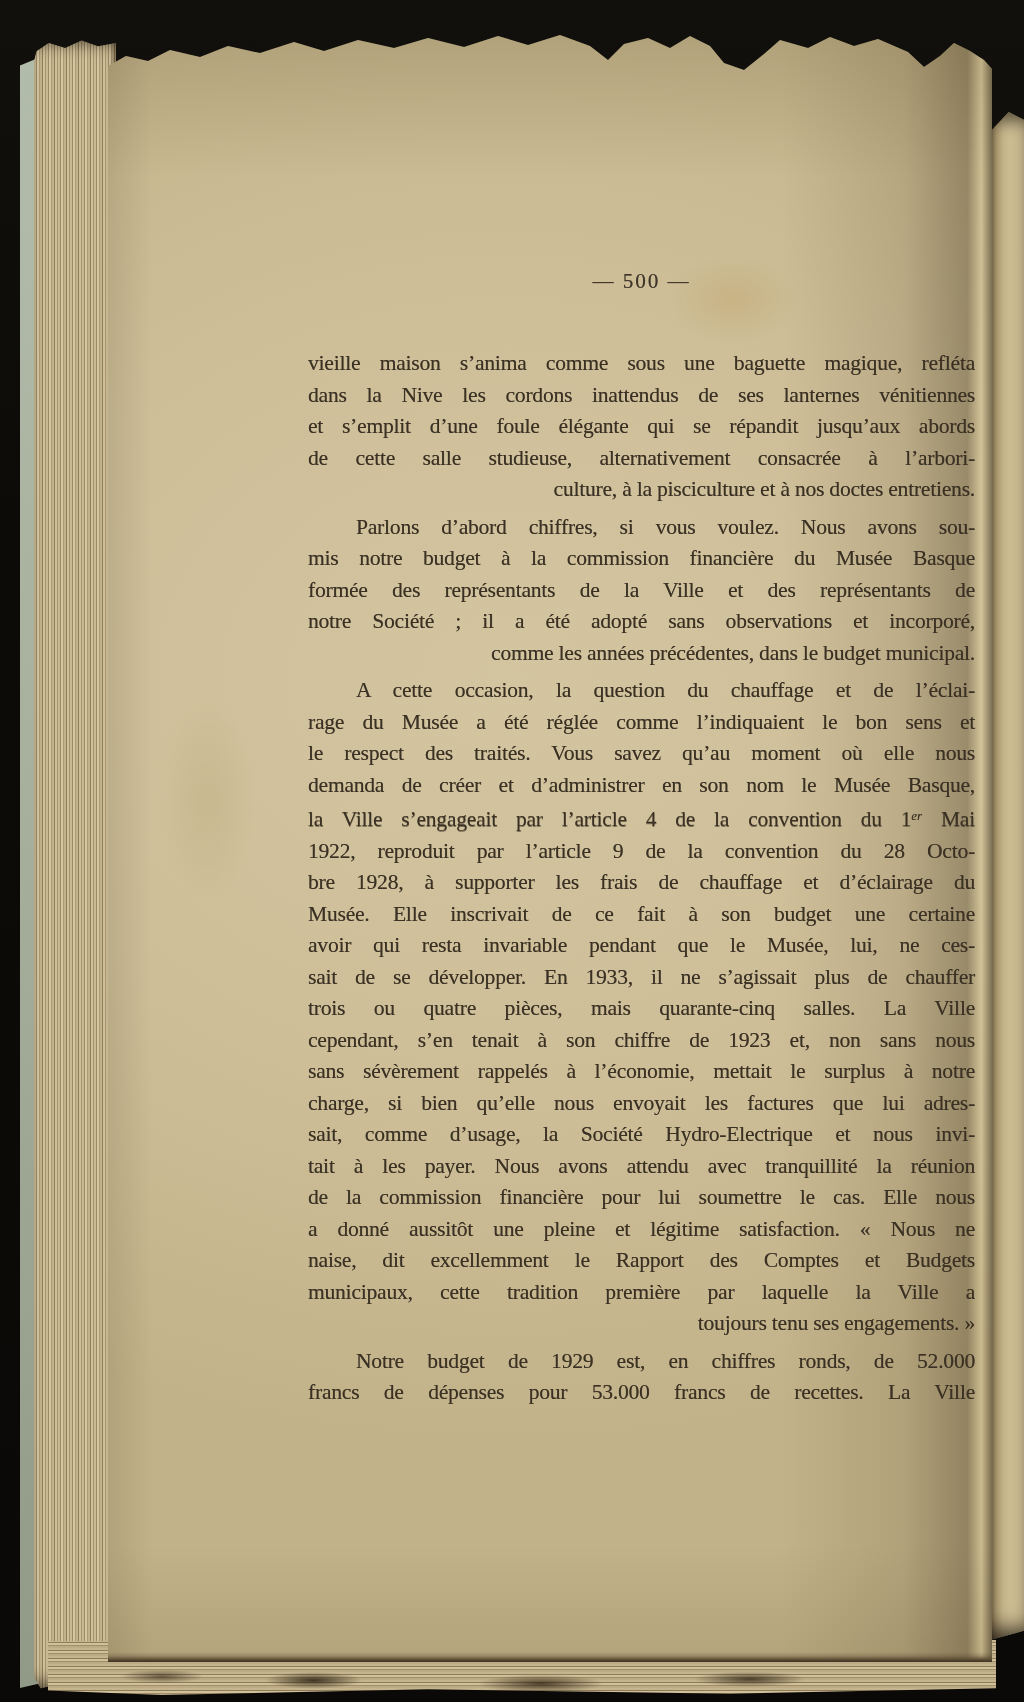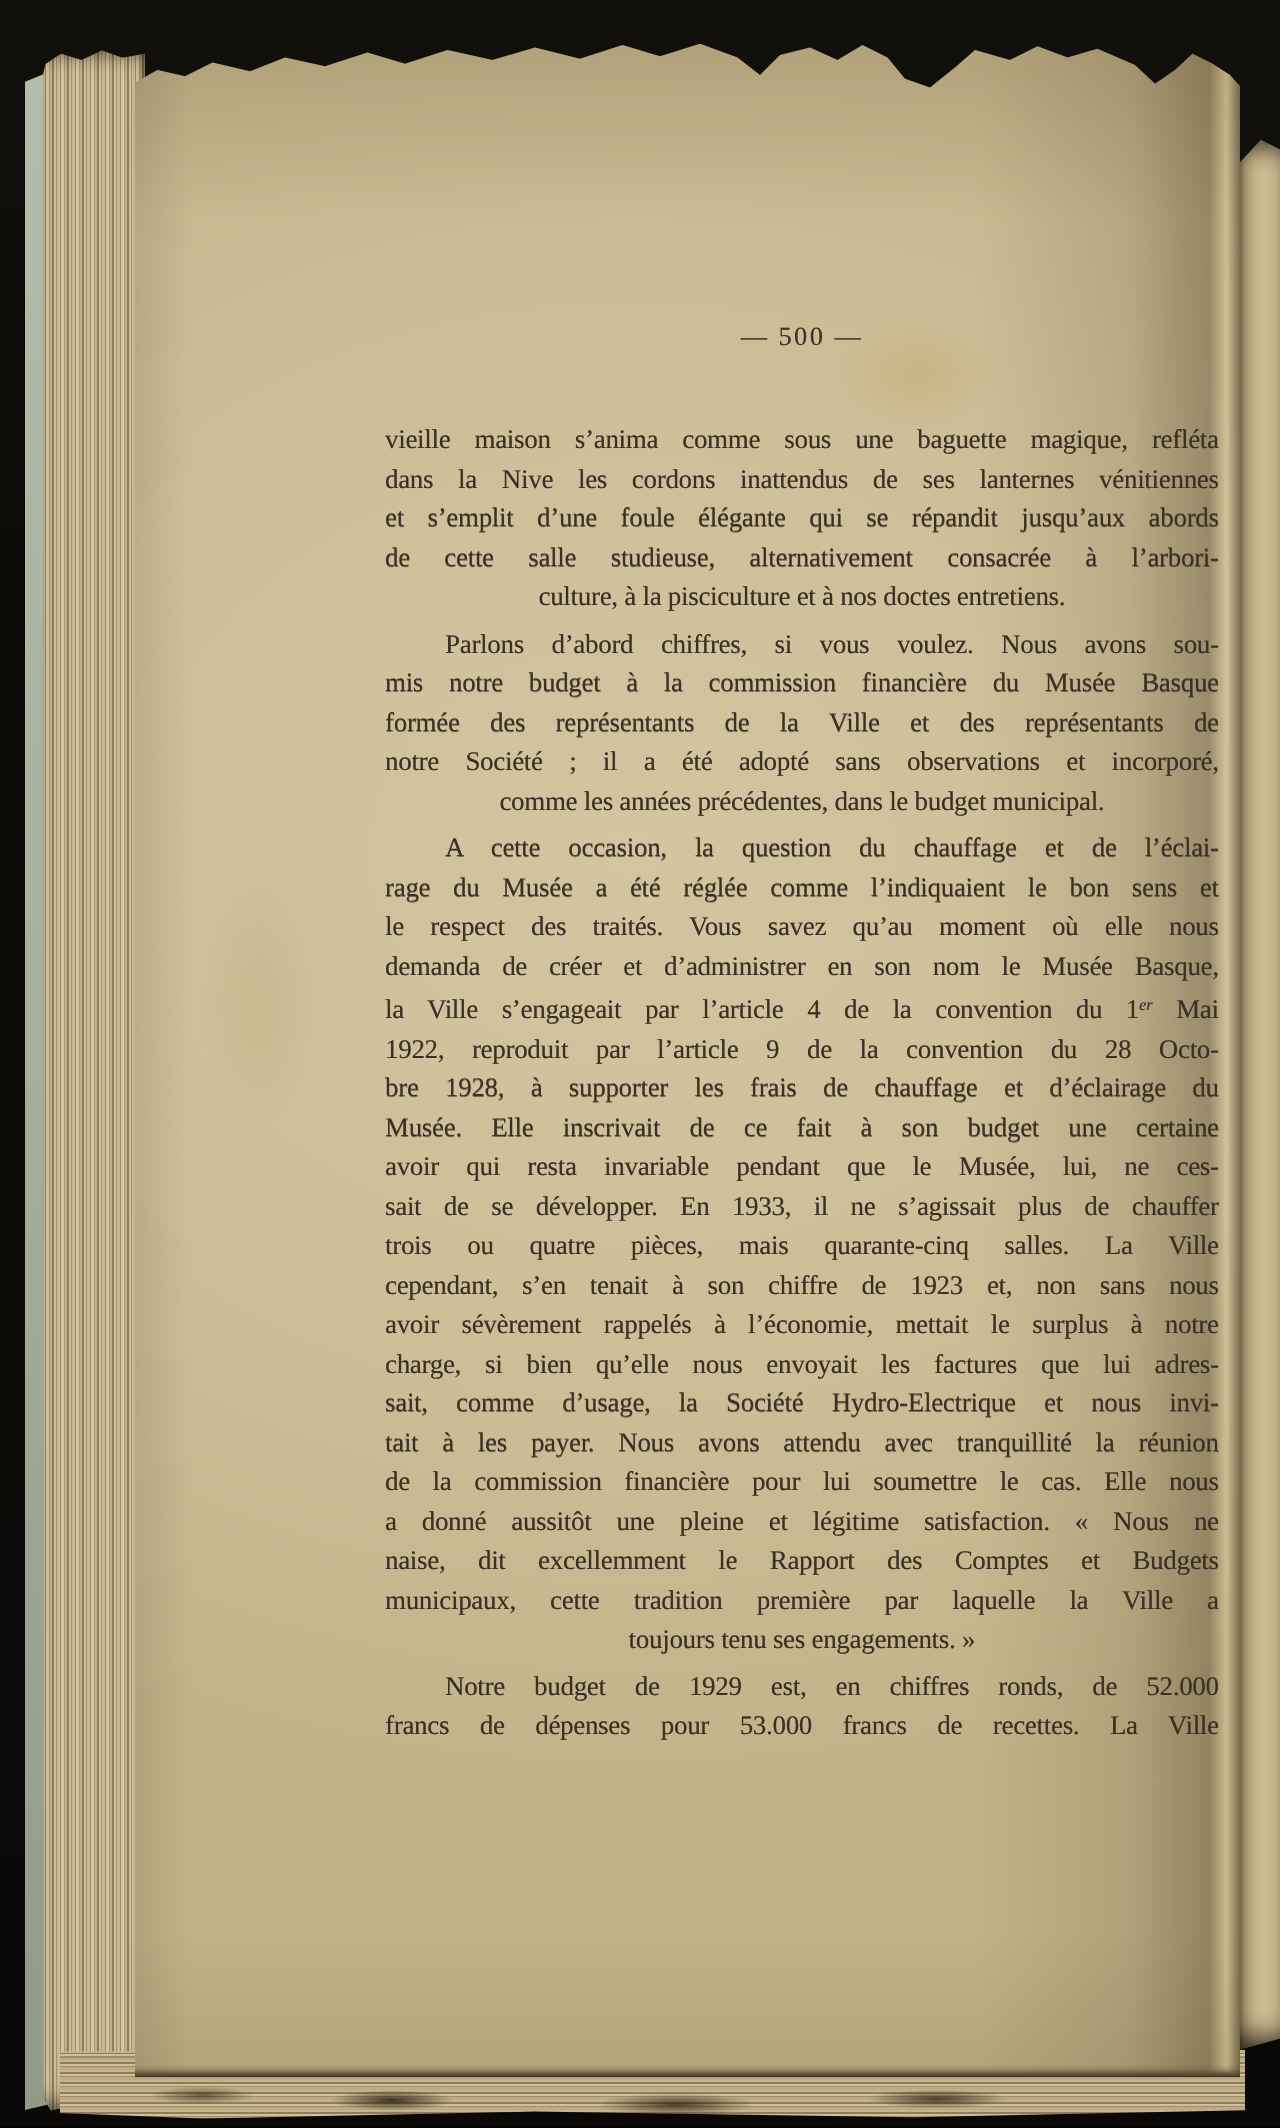--- a/index.html
+++ b/index.html
@@ -72,29 +72,29 @@
     background:linear-gradient(180deg,rgba(70,56,34,0) 0,rgba(70,56,34,.25) 40%,#5a4a33 78%,#3c3121 100%);}
   .stain-a{position:absolute;left:540px;top:212px;width:170px;height:115px;
     background:radial-gradient(closest-side,rgba(186,140,60,.22),rgba(186,140,60,0) 75%);
     filter:blur(2px);}
   .stain-b{position:absolute;left:40px;top:640px;width:120px;height:260px;
     background:radial-gradient(closest-side,rgba(150,118,62,.12),rgba(150,118,62,0) 75%);
     filter:blur(3px);}
 
   
   .text-block{
-    position:absolute;left:200px;top:228px;width:667px;
+    position:absolute;left:200px;top:240px;width:667px;
     color:#3a3124;font-size:21.5px;line-height:31.5px;letter-spacing:-0.2px;
     text-shadow:0.2px 0.2px 0.4px rgba(52,42,28,.55);
   }
   .folio{text-align:center;font-size:21px;line-height:22px;letter-spacing:2px;
     margin:0 0 56px 0;color:#3e352a;}
   .para{margin:0;}
   .para + .para{margin-top:6px;}
-  .line{text-align:center;}
+  .line{text-align:right;}
   .line.j{text-align:justify;text-align-last:justify;}
   .para.indent .line:first-child{text-indent:48px;}
   .it{}
   .sup{font-size:.6em;vertical-align:.5em;letter-spacing:0;font-style:italic;}
 </style>
 </head>
 <body>
 
 <div class="scene">
   <div class="endpaper"></div>
@@ -133,21 +133,21 @@
             <div class="line j">le respect des traités. Vous savez qu’au moment où elle nous</div>
             <div class="line j">demanda de créer et d’administrer en son nom le Musée Basque,</div>
             <div class="line j">la Ville s’engageait par l’article 4 de la convention du 1<span class=" sup">er</span> Mai</div>
             <div class="line j">1922, reproduit par l’article 9 de la convention du 28 Octo-</div>
             <div class="line j">bre 1928, à supporter les frais de chauffage et d’éclairage du</div>
             <div class="line j">Musée. Elle inscrivait de ce fait à son budget une certaine</div>
             <div class="line j">avoir qui resta invariable pendant que le Musée, lui, ne ces-</div>
             <div class="line j">sait de se développer. En 1933, il ne s’agissait plus de chauffer</div>
             <div class="line j">trois ou quatre pièces, mais quarante-cinq salles. La Ville</div>
             <div class="line j">cependant, s’en tenait à son chiffre de 1923 et, non sans nous</div>
-            <div class="line j">avoir sévèrement rappelés à l’économie, mettait le surplus à notre</div>
+            <div class="line j">sans sévèrement rappelés à l’économie, mettait le surplus à notre</div>
             <div class="line j">charge, si bien qu’elle nous envoyait les factures que lui adres-</div>
             <div class="line j">sait, comme d’usage, la Société Hydro-Electrique et nous invi-</div>
             <div class="line j">tait à les payer. Nous avons attendu avec tranquillité la réunion</div>
             <div class="line j">de la commission financière pour lui soumettre le cas. Elle nous</div>
             <div class="line j">a donné aussitôt une pleine et légitime satisfaction. « Nous ne</div>
             <div class="line j">naise, dit excellemment le <span class="it">Rapport des Comptes</span> et <span class="it">Budgets</span></div>
             <div class="line j"><span class="it">municipaux</span>, cette tradition première par laquelle la Ville a</div>
             <div class="line">toujours tenu ses engagements. »</div>
           </div>
           <div class="para indent">

